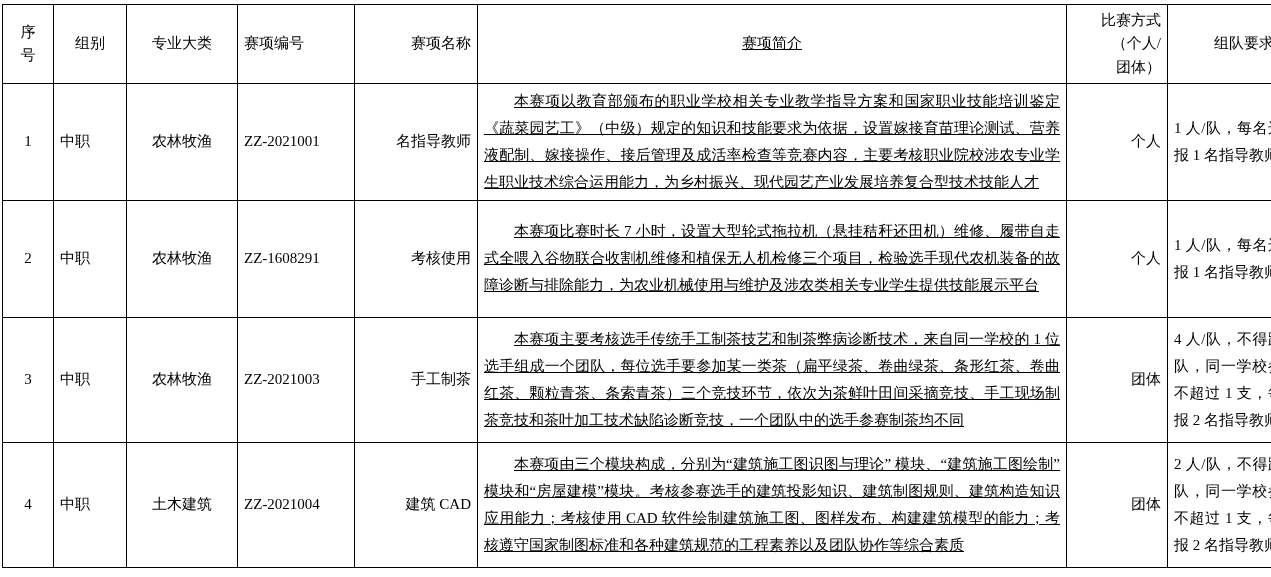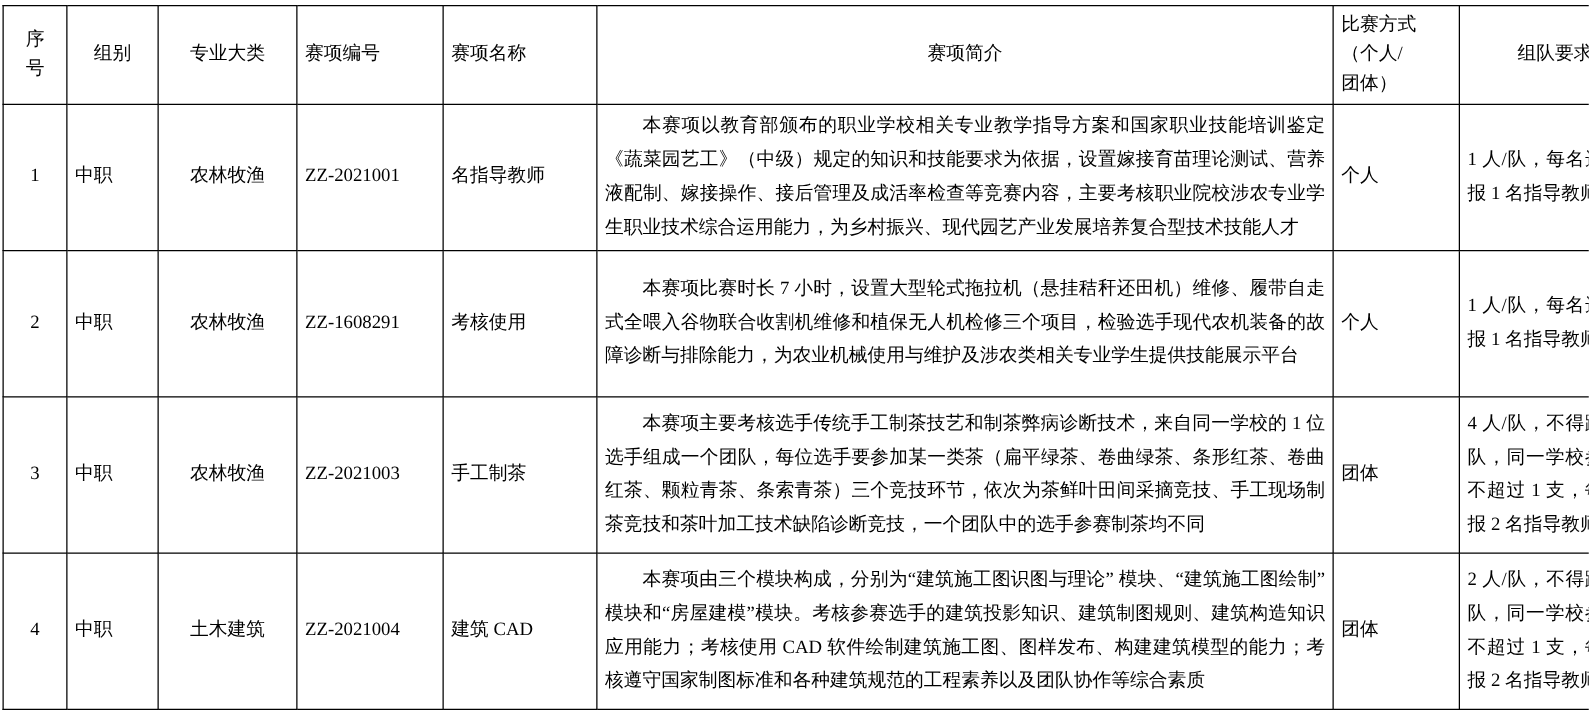--- a/index.html
+++ b/index.html
@@ -36,23 +36,23 @@
   thead td {
     text-align: center;
     font-size: 16px;
     padding-top: 6px;
     padding-bottom: 6px;
   }
   .c-seq      { width: 38px;  text-align: center; }
   .c-group    { width: 60px;  }
   .c-major    { width: 98px;  text-align: center; }
   .c-code     { width: 104px; text-align: left; }
-  .c-name     { width: 110px; text-align: left; }
-  .c-desc     { width: 576px; text-align: justify; text-justify: inter-ideograph; }
-  .c-mode     { width: 88px;  text-align: left; }
+  .c-name     { width: 110px; text-align: right; }
+  .c-desc     { width: 576px; text-align: justify; text-justify: inter-ideograph; text-decoration: underline; }
+  .c-mode     { width: 88px;  text-align: right; }
   .c-team     { width: 140px; text-align: left; }
 
   .hdr-seq span { display: block; }
   .hdr-mode span { display: block; }
 
   tbody td {
     height: 108px;
     margin-top: 44px;
   }
   tbody tr:nth-child(3) td, tbody tr:nth-child(4) td {

